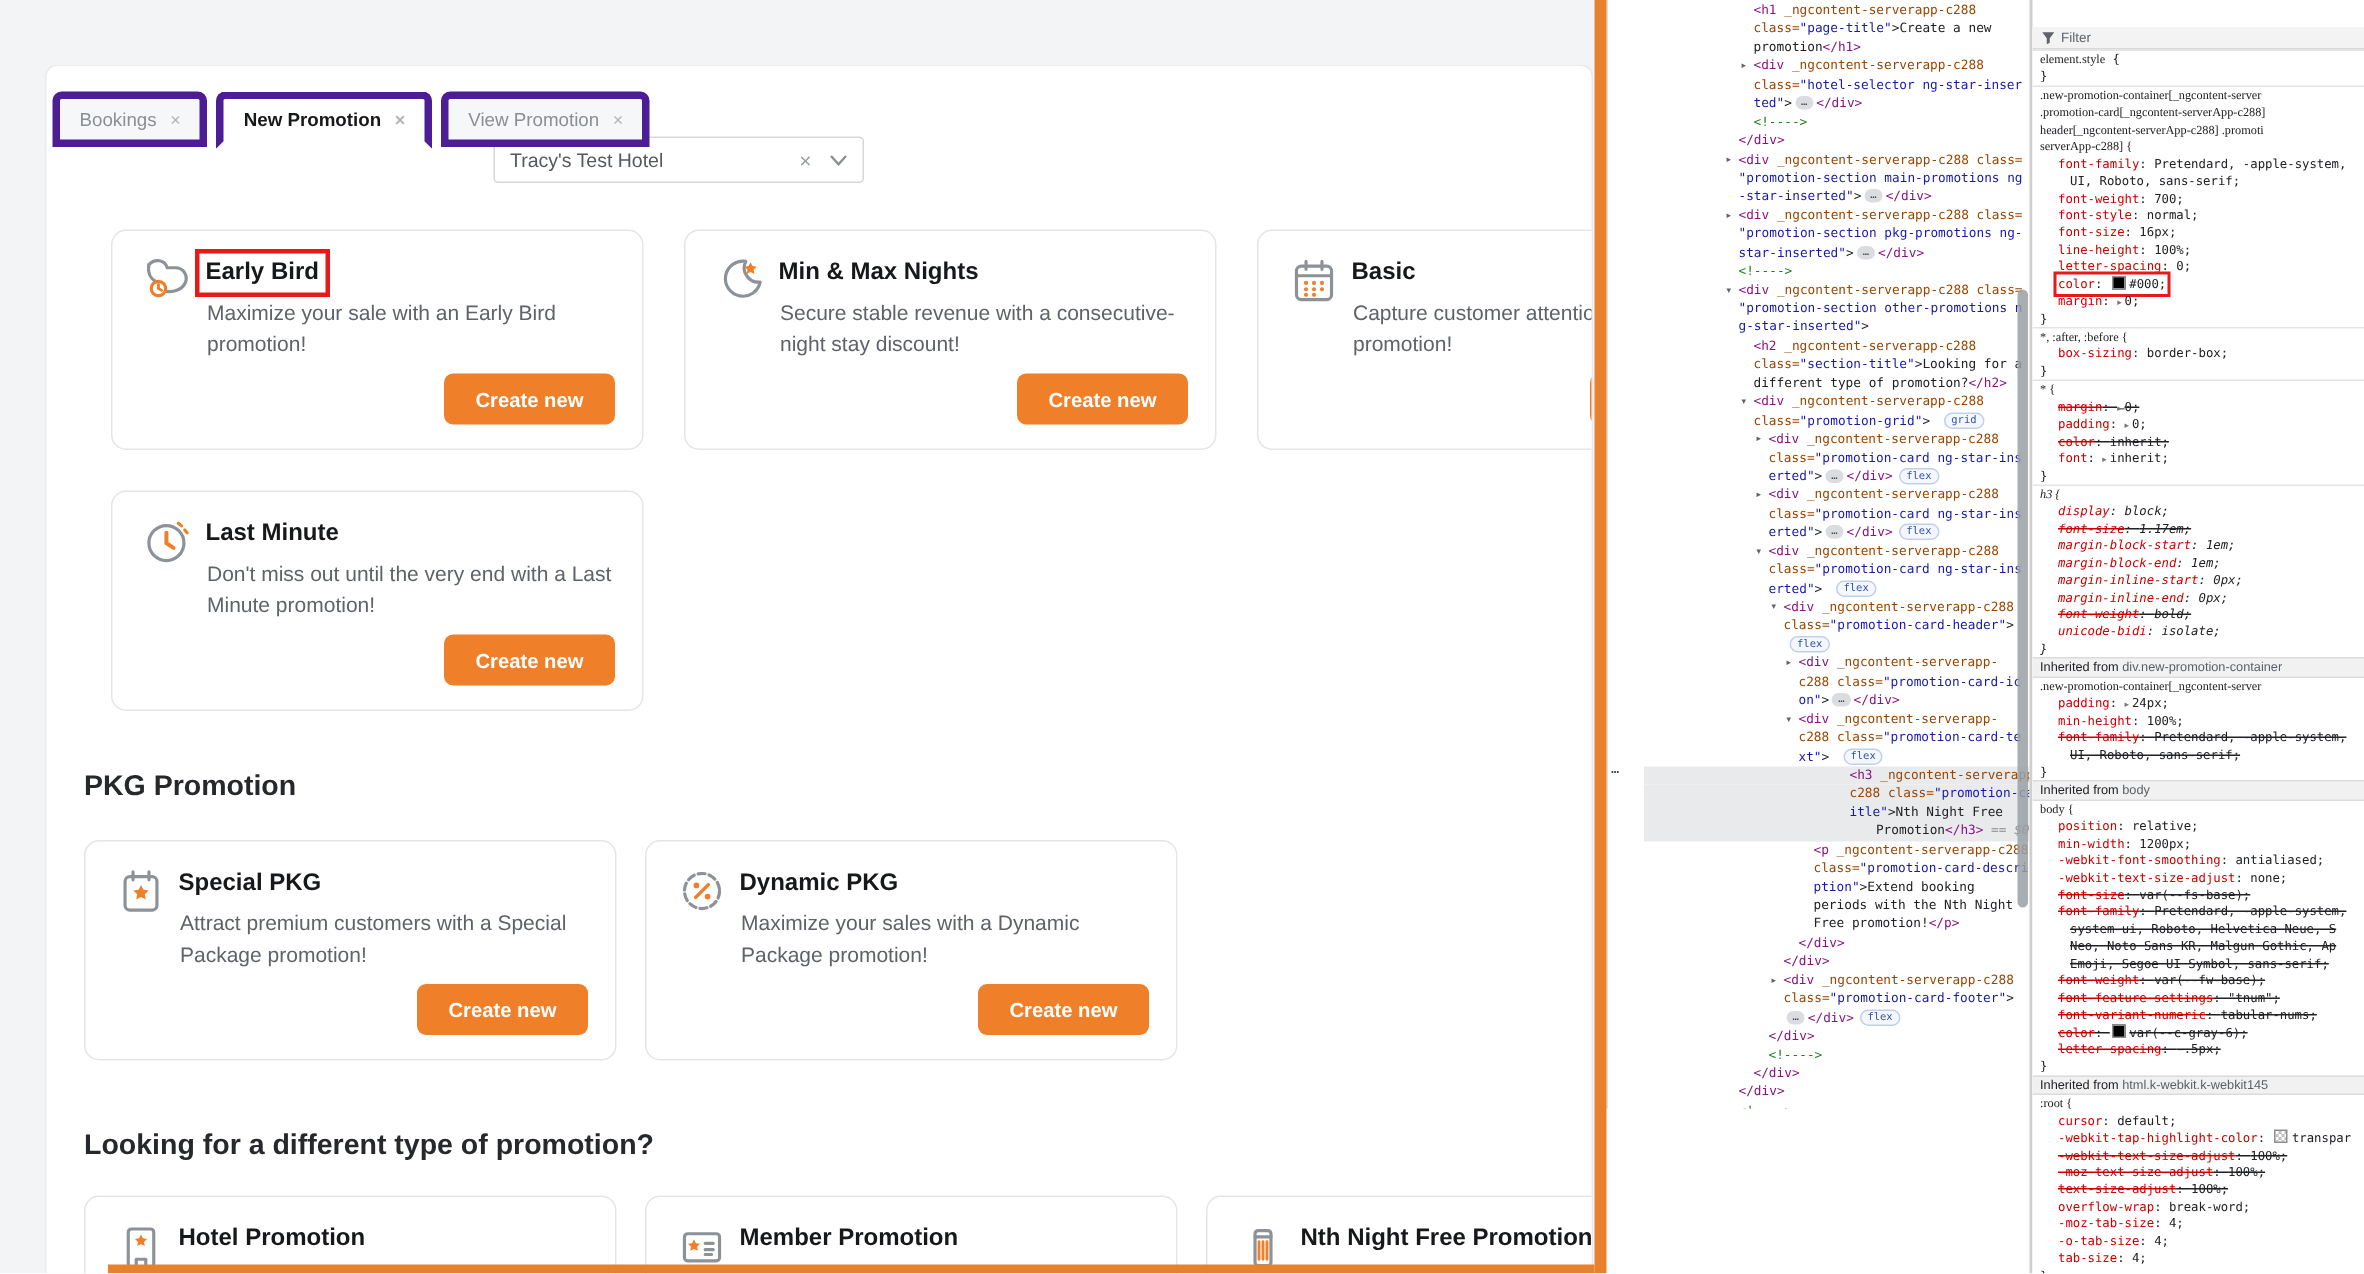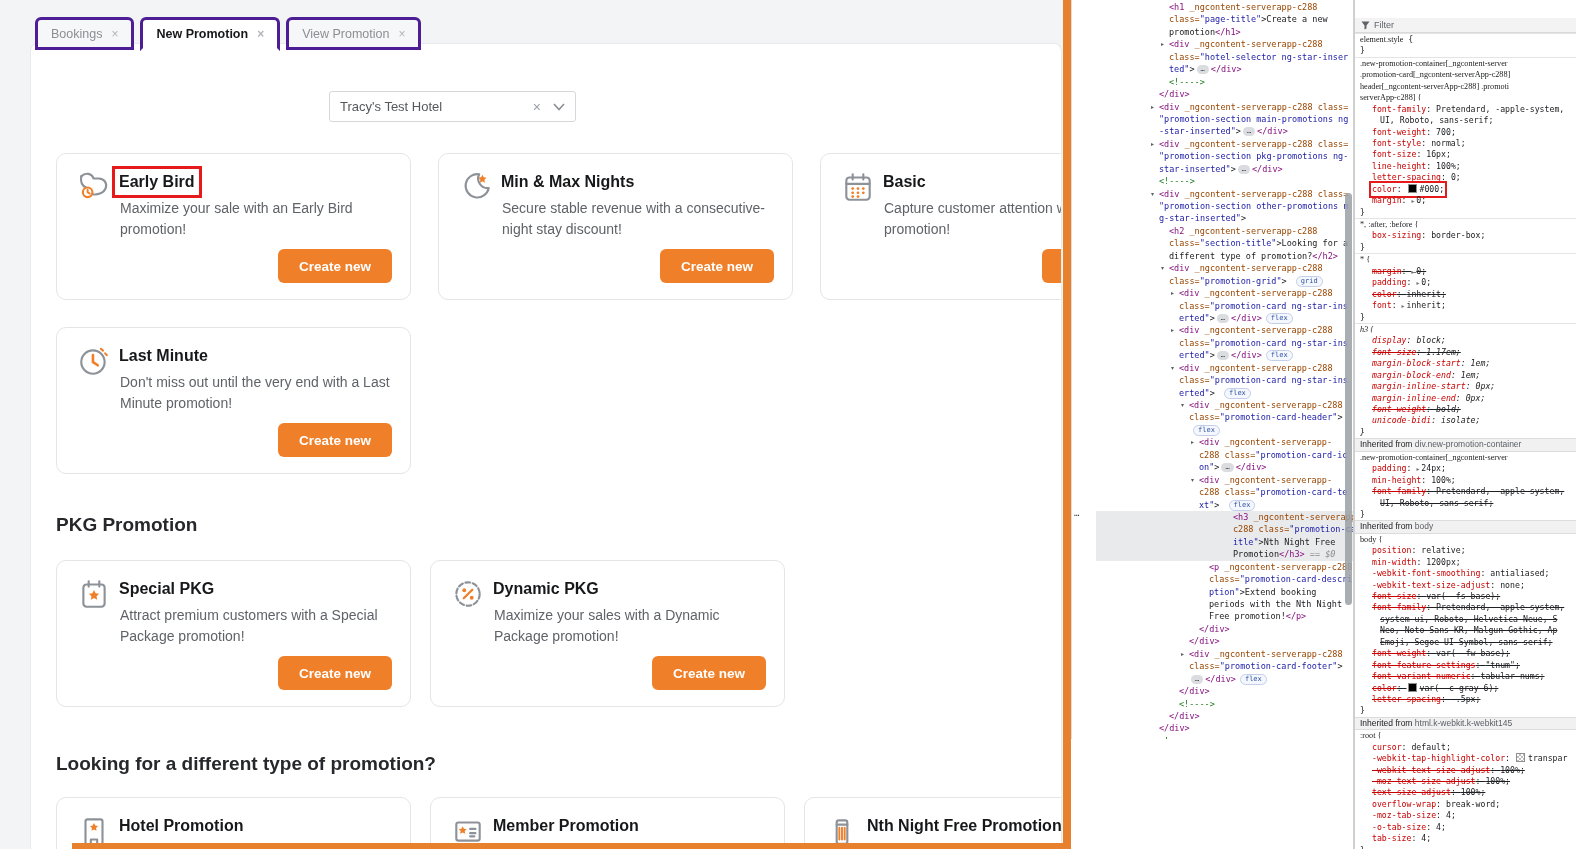--- a/index.html
+++ b/index.html
@@ -1,36 +1,36 @@
 <!DOCTYPE html>
 <html><head>
 <meta charset="utf-8">
 <style>
   html,body{margin:0;padding:0;background:#fff;}
   .screen{position:relative;width:1576px;height:849px;overflow:hidden;background:#fff;
           font-family:"Liberation Sans",sans-serif;}
   
   .page{position:absolute;left:0;top:0;width:1063px;height:849px;background:#f3f4f6;}
   .tabs{position:absolute;left:35px;top:17px;display:flex;gap:6px;z-index:3;}
-  .tab{height:27px;display:flex;align-items:center;padding:0 13px;border:3px solid #4c1d95;
-       border-radius:6px 6px 0 0;background:#f6f7f8;color:#8b8f94;font-size:12.5px;cursor:pointer;}
+  .tab{height:27px;display:flex;align-items:center;padding:0 13px;border:5px solid #4c1d95;
+       border-radius:6px 6px 0 0;background:#f6f7f8;color:#8b8f94;font-size:12.5px;cursor:pointer;margin-top:44px;}
   .tab .x{margin-left:9px;color:#b2b6ba;font-size:12px;}
   .tab.active{background:#fff;color:#17181a;font-weight:700;border-bottom-color:#fff;height:28px;}
   .panel{position:absolute;left:30px;top:43px;width:1030px;height:806px;background:#fff;
          border:1px solid #e9eaec;border-bottom:none;border-radius:8px 8px 0 0;overflow:hidden;z-index:2;}
   .title-wrap{position:absolute;left:17px;top:44px;border:3px solid #e61a1a;padding:3px 10px 6px;}
   .title-wrap h1{margin:0;font-size:19px;font-weight:700;color:#111;letter-spacing:-.2px;white-space:nowrap;}
   .hotel-selector{position:absolute;left:298px;top:47px;width:247px;height:31px;border:1px solid #d6d7d9;
          border-radius:3px;background:#fff;display:flex;align-items:center;padding:0 10px;box-sizing:border-box;}
   .hs-value{flex:1;font-size:13px;color:#55585c;}
   .hs-clear{color:#9aa0a6;font-size:14px;margin-right:12px;cursor:pointer;}
   .sec-heading{position:absolute;margin:0;font-size:19px;font-weight:700;color:#26282b;}
   #pkg-h{left:25px;top:470px;} #other-h{left:25px;top:709px;}
   .cards{position:absolute;display:grid;grid-template-columns:repeat(3,355px);gap:22px 19px;}
-  #sec-main{left:25px;top:109px;gap:27px;} #sec-pkg{left:25px;top:516px;} #sec-other{left:25px;top:753px;}
+  #sec-main{left:43px;top:109px;gap:27px;} #sec-pkg{left:25px;top:516px;} #sec-other{left:25px;top:753px;}
   .card{position:relative;width:355px;height:147px;background:#fff;border:1px solid #e4e5e7;
         border-radius:10px;box-sizing:border-box;}
   .card-icon{position:absolute;left:20px;top:16px;width:34px;height:34px;}
   .card-title{position:absolute;left:62px;top:19px;margin:0;font-size:16px;font-weight:700;
         color:#17181a;white-space:nowrap;}
   .card-title.hl{outline:3px solid #e61a1a;outline-offset:4px;}
   .card-desc{position:absolute;left:63px;top:44px;width:278px;margin:0;font-size:14px;
         line-height:1.52;color:#5f6368;}
   .card-btn{position:absolute;right:18px;bottom:16px;height:34px;padding:0 21px;background:#EF7F29;
         color:#fff;font-size:13.5px;font-weight:700;border:none;border-radius:6px;font-family:inherit;cursor:pointer;}
@@ -254,21 +254,21 @@
         <div class="tline" style="padding-left: 117px;"><span class="sg-b">flex</span></div>
         <div class="tline" style="padding-left: 127px;"><span class="tr-arrow">▸</span><span class="sg-g">&lt;div</span><span class="sg-a"> _ngcontent-serverapp-</span></div>
         <div class="tline" style="padding-left: 127px;"><span class="sg-a">c288 class=</span><span class="sg-v">"promotion-card-ic</span></div>
         <div class="tline" style="padding-left: 127px;"><span class="sg-v">on"</span><span class="sg-t">&gt;</span><span class="sg-d">…</span><span class="sg-g">&lt;/div&gt;</span></div>
         <div class="tline" style="padding-left: 127px;"><span class="tr-arrow">▾</span><span class="sg-g">&lt;div</span><span class="sg-a"> _ngcontent-serverapp-</span></div>
         <div class="tline" style="padding-left: 127px;"><span class="sg-a">c288 class=</span><span class="sg-v">"promotion-card-te</span></div>
         <div class="tline" style="padding-left: 127px;"><span class="sg-v">xt"</span><span class="sg-t">&gt; </span><span class="sg-b">flex</span></div>
         <div class="tline sel" style="padding-left: 137px;"><span class="sg-g">&lt;h3</span><span class="sg-a"> _ngcontent-serverapp-</span></div>
         <div class="tline sel" style="padding-left: 137px;"><span class="sg-a">c288 class=</span><span class="sg-v">"promotion-card-t</span></div>
         <div class="tline sel" style="padding-left: 137px;"><span class="sg-v">itle"</span><span class="sg-t">&gt;Nth Night Free</span></div>
-        <div class="tline sel" style="padding-left: 137px;"><span class="sg-t">Promotion</span><span class="sg-g">&lt;/h3&gt;</span><span class="sg-e"> == $0</span></div>
+        <div class="tline sel" style="padding-left: 137px; text-align: right;"><span class="sg-t">Promotion</span><span class="sg-g">&lt;/h3&gt;</span><span class="sg-e"> == $0</span></div>
         <div class="tline" style="padding-left: 137px;"><span class="sg-g">&lt;p</span><span class="sg-a"> _ngcontent-serverapp-c288</span></div>
         <div class="tline" style="padding-left: 137px;"><span class="sg-a">class=</span><span class="sg-v">"promotion-card-descri</span></div>
         <div class="tline" style="padding-left: 137px;"><span class="sg-v">ption"</span><span class="sg-t">&gt;Extend booking</span></div>
         <div class="tline" style="padding-left: 137px;"><span class="sg-t">periods with the Nth Night</span></div>
         <div class="tline" style="padding-left: 137px;"><span class="sg-t">Free promotion!</span><span class="sg-g">&lt;/p&gt;</span></div>
         <div class="tline" style="padding-left: 127px;"><span class="sg-g">&lt;/div&gt;</span></div>
         <div class="tline" style="padding-left: 117px;"><span class="sg-g">&lt;/div&gt;</span></div>
         <div class="tline" style="padding-left: 117px;"><span class="tr-arrow">▸</span><span class="sg-g">&lt;div</span><span class="sg-a"> _ngcontent-serverapp-c288</span></div>
         <div class="tline" style="padding-left: 117px;"><span class="sg-a">class=</span><span class="sg-v">"promotion-card-footer"</span><span class="sg-t">&gt;</span></div>
         <div class="tline" style="padding-left: 117px;"><span class="sg-d">…</span><span class="sg-g">&lt;/div&gt;</span><span class="sg-b">flex</span></div>

